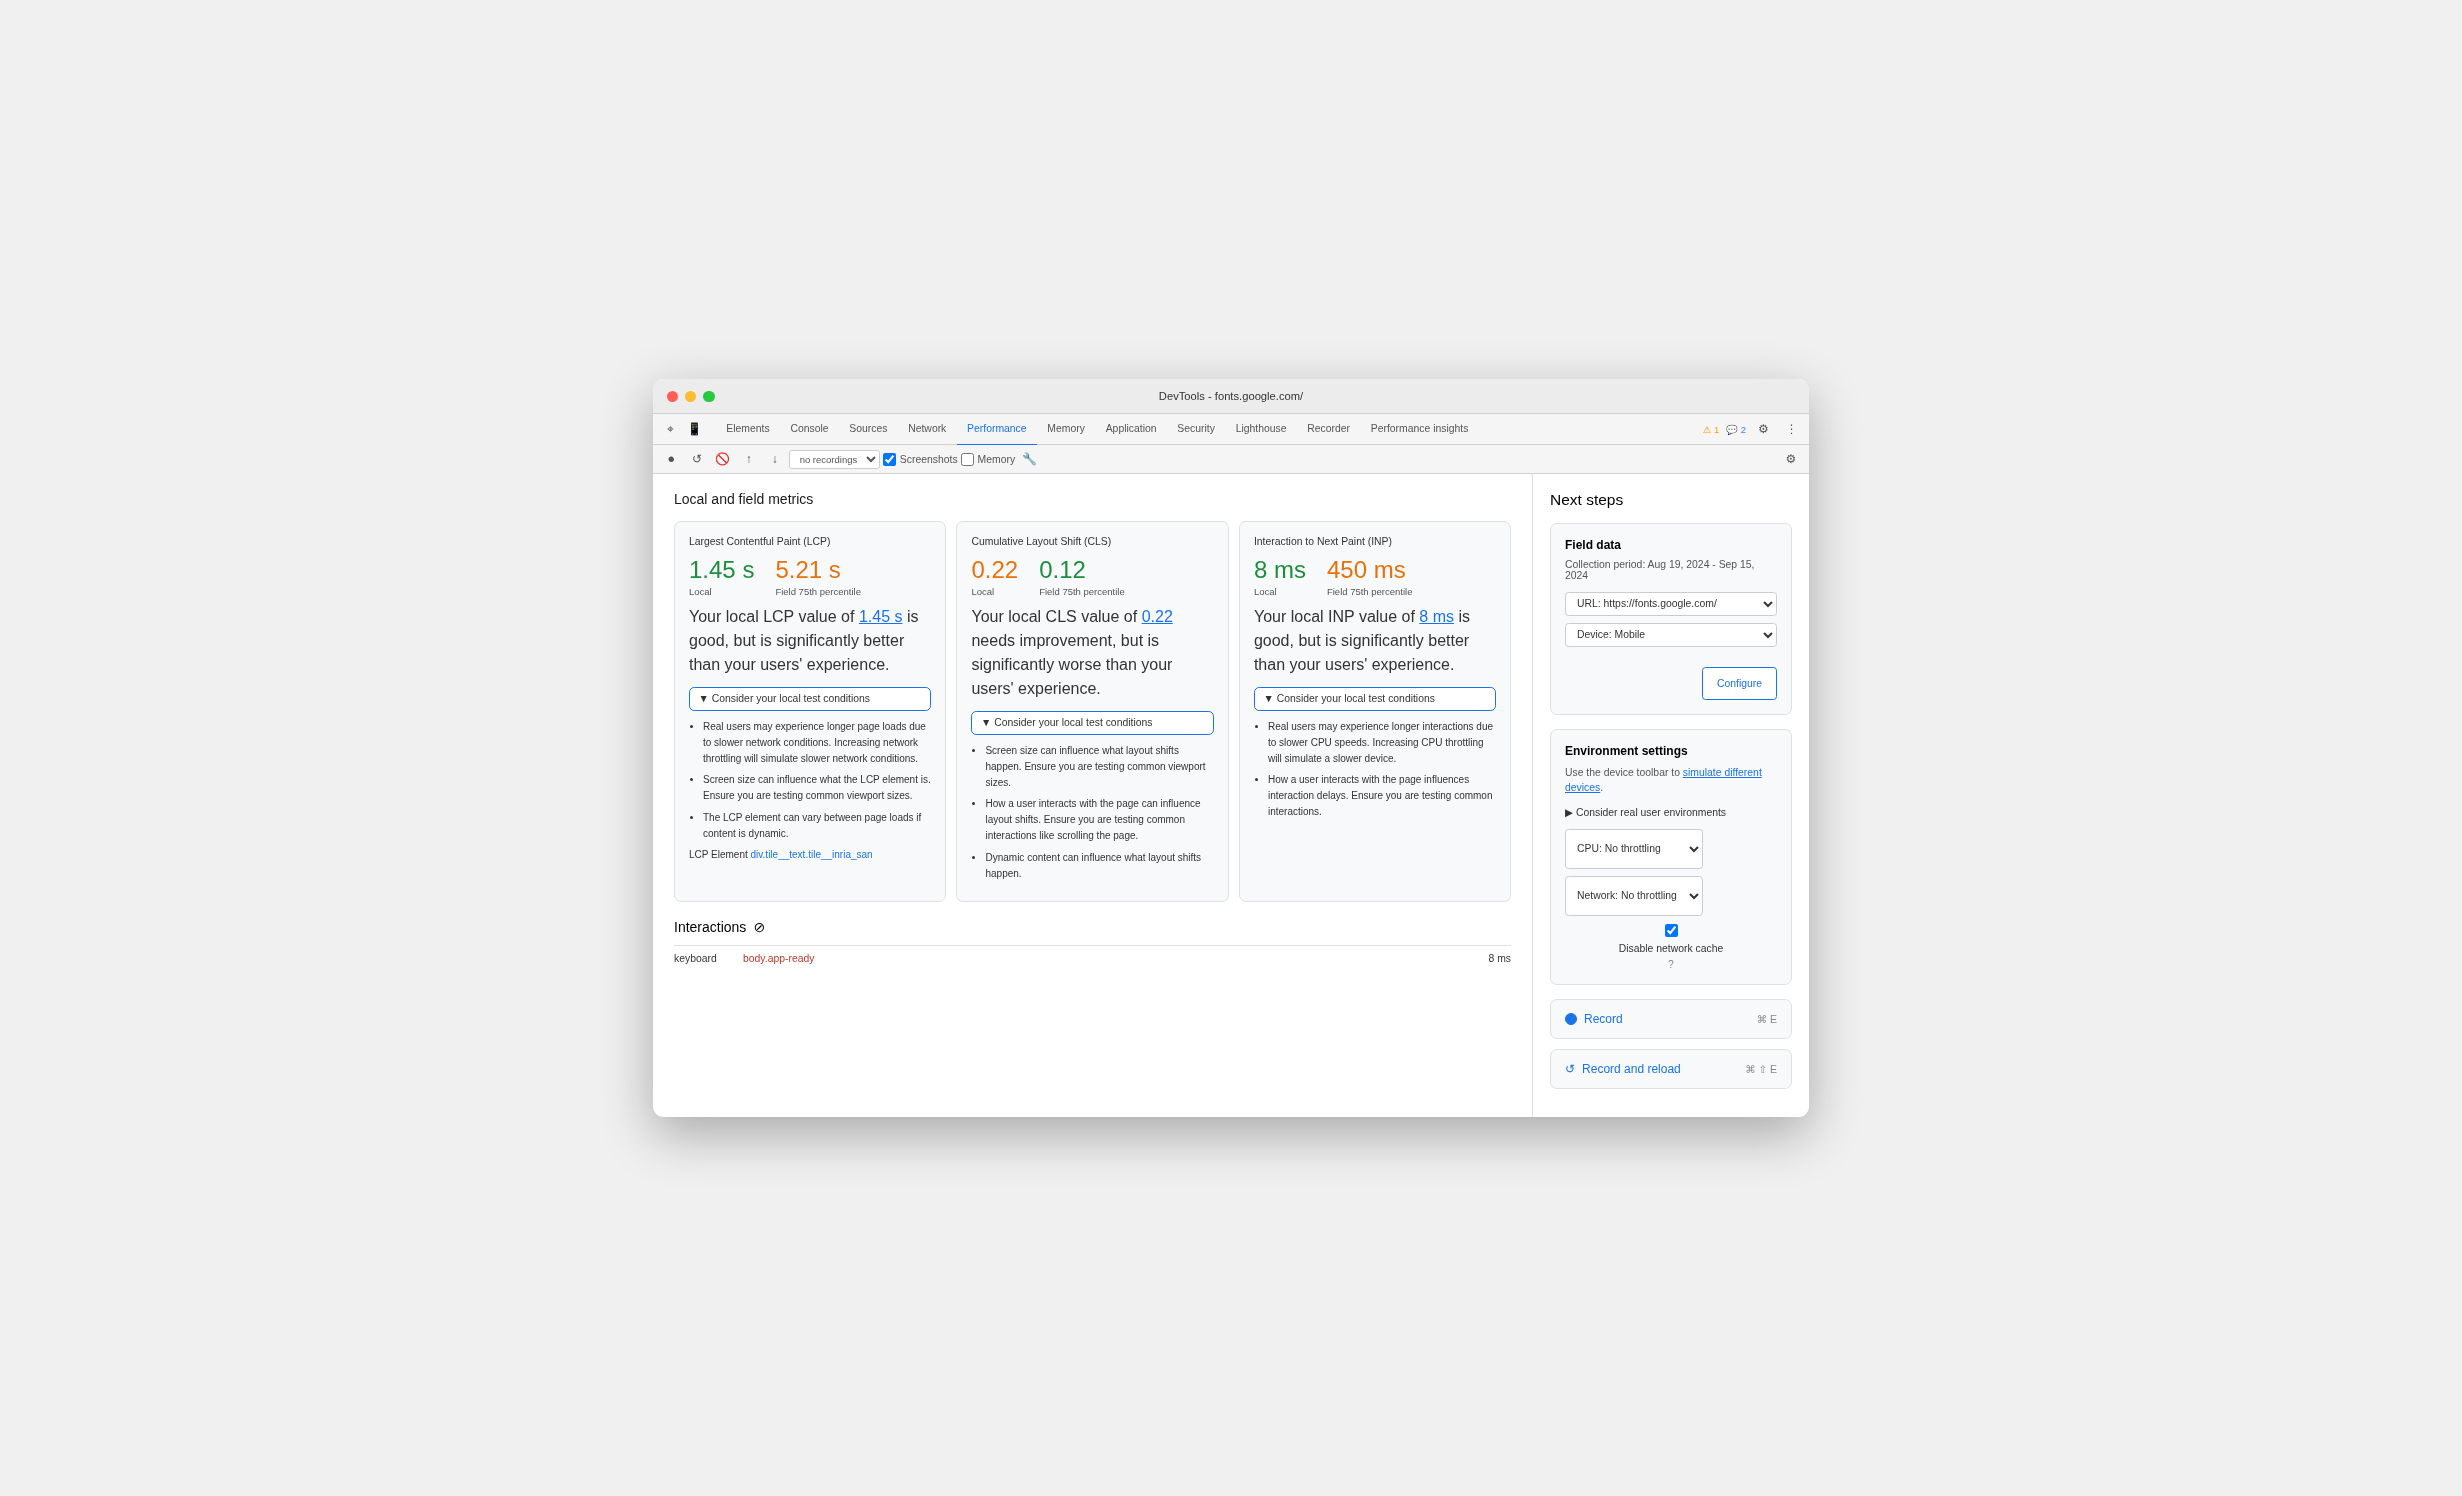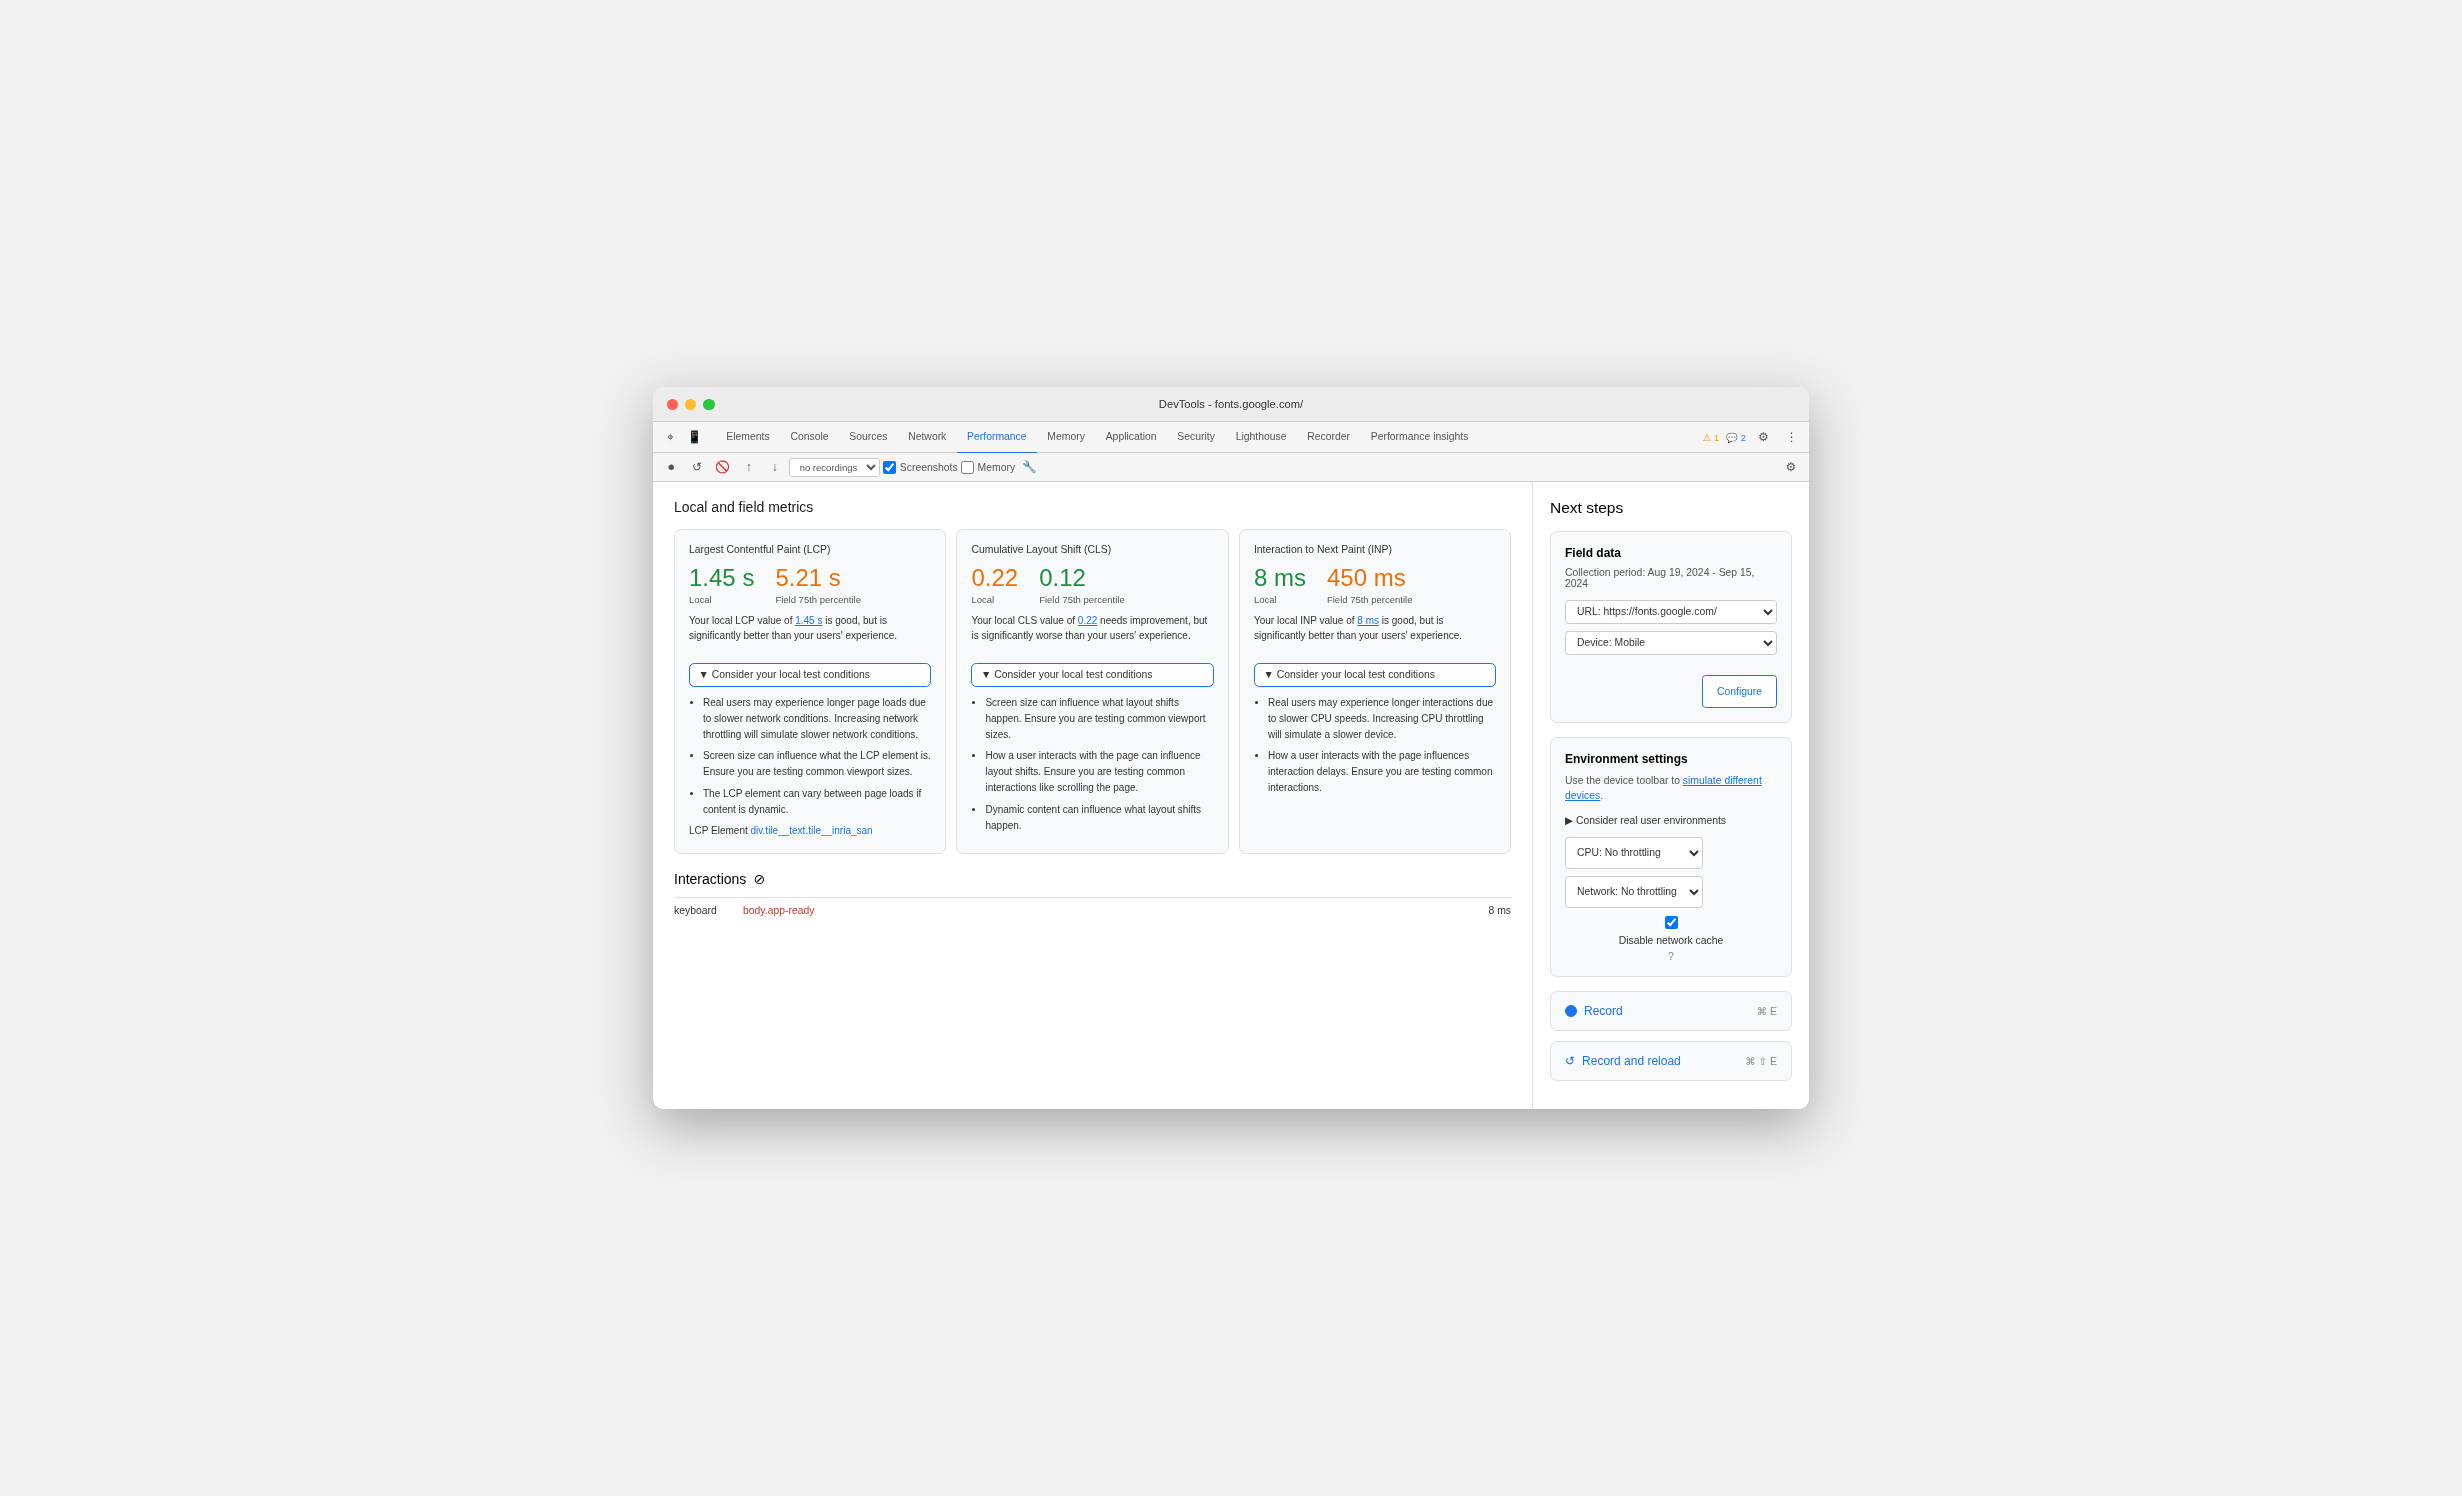--- a/index.html
+++ b/index.html
@@ -201,24 +201,24 @@
       font-weight: 400;
     }
     .metric-value.green { color: #1e8e3e; }
     .metric-value.orange { color: #e8710a; }
     .metric-label {
       font-size: 9.5px;
       color: #555;
       margin-top: 1.7px;
     }
     .metric-description {
-      font-size: 10px;
+      font-size: 16px;
       color: #333;
       line-height: 1.5;
-      margin-bottom: 20px;
+      margin-bottom: 10px;
     }
     .metric-description .highlight {
       color: #1a73e8;
       text-decoration: underline;
     }
     .consider-btn {
       display: flex;
       align-items: center;
       gap: 3.5px;
       border: 1.7px solid #1a73e8;
@@ -352,21 +352,21 @@
       font-size: 10.4px;
       color: #333;
       margin-bottom: 10.4px;
       cursor: pointer;
     }
     .consider-real::before { content: '▶ '; }
     .env-dropdown-row {
       margin-bottom: 7px;
     }
     .env-select {
-      height: 32px;
+      height: 40px;
       border: 0.9px solid #ccc;
       border-radius: 3.5px;
       background: white;
       font-size: 10.4px;
       padding: 0 7px;
       color: #333;
       cursor: pointer;
       min-width: 138px;
     }
     .checkbox-row {

